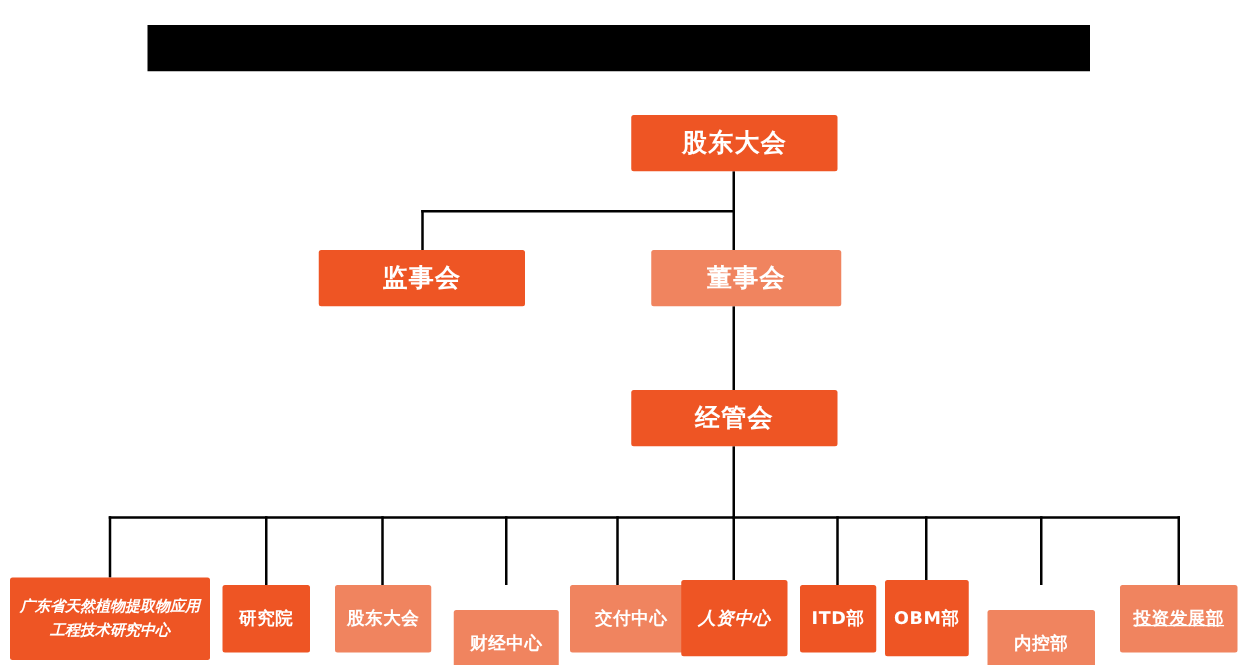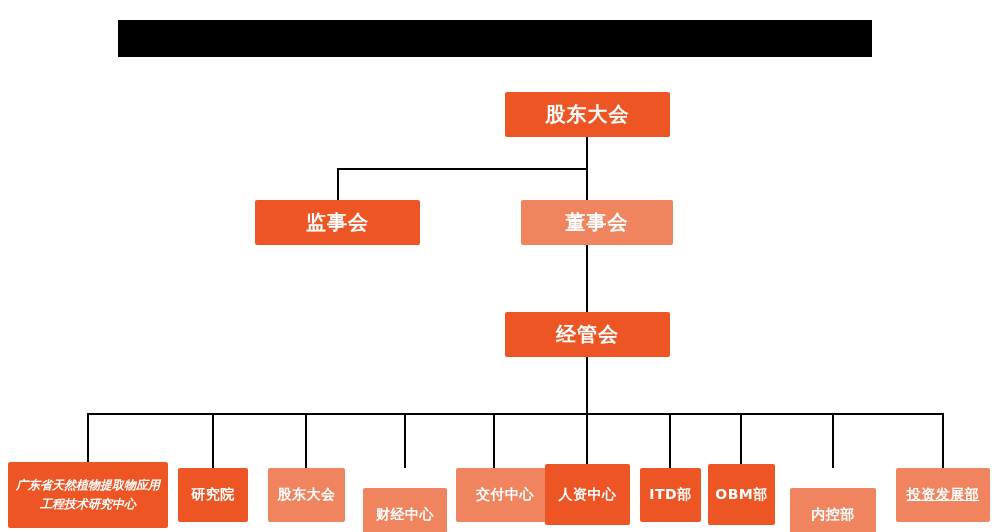--- a/index.html
+++ b/index.html
@@ -69,19 +69,19 @@
   <div class="node node--primary" style="left:255px; top:200px; width:165px; height:45px;">监事会</div>
   <div class="node node--secondary" style="left:521px; top:200px; width:152px; height:45px;">董事会</div>
 
   <div class="node node--primary" style="left:505px; top:312px; width:165px; height:45px;text-align:right;">经管会</div>
 
   <div class="node node--primary node--small" style="left:8px; top:462px; width:160px; height:66px;font-style:italic;">广东省天然植物提取物应用工程技术研究中心</div>
   <div class="node node--primary node--mid" style="left:178px; top:468px; width:70px; height:54px;">研究院</div>
   <div class="node node--secondary node--mid" style="left:268px; top:468px; width:77px; height:54px;">股东大会</div>
   <div class="node node--secondary node--mid" style="left:363px; top:488px; width:84px; height:54px;">财经中心</div>
   <div class="node node--secondary node--mid" style="left:456px; top:468px; width:98px; height:54px;">交付中心</div>
-  <div class="node node--primary node--mid" style="left:545px; top:464px; width:85px; height:61px;">人资中心</div>
+  <div class="node node--primary node--mid" style="left:545px; top:464px; width:85px; height:61px;font-style:italic;">人资中心</div>
   <div class="node node--primary node--mid" style="left:640px; top:468px; width:61px; height:54px;">ITD部</div>
   <div class="node node--primary node--mid" style="left:708px; top:464px; width:67px; height:61px;">OBM部</div>
   <div class="node node--secondary node--mid" style="left:790px; top:468px; width:86px; height:54px;margin-top:20px;">内控部</div>
   <div class="node node--secondary node--mid" style="left:896px; top:468px; width:94px; height:54px;text-decoration:underline;">投资发展部</div>
 
 </div>
 
 </body></html>

